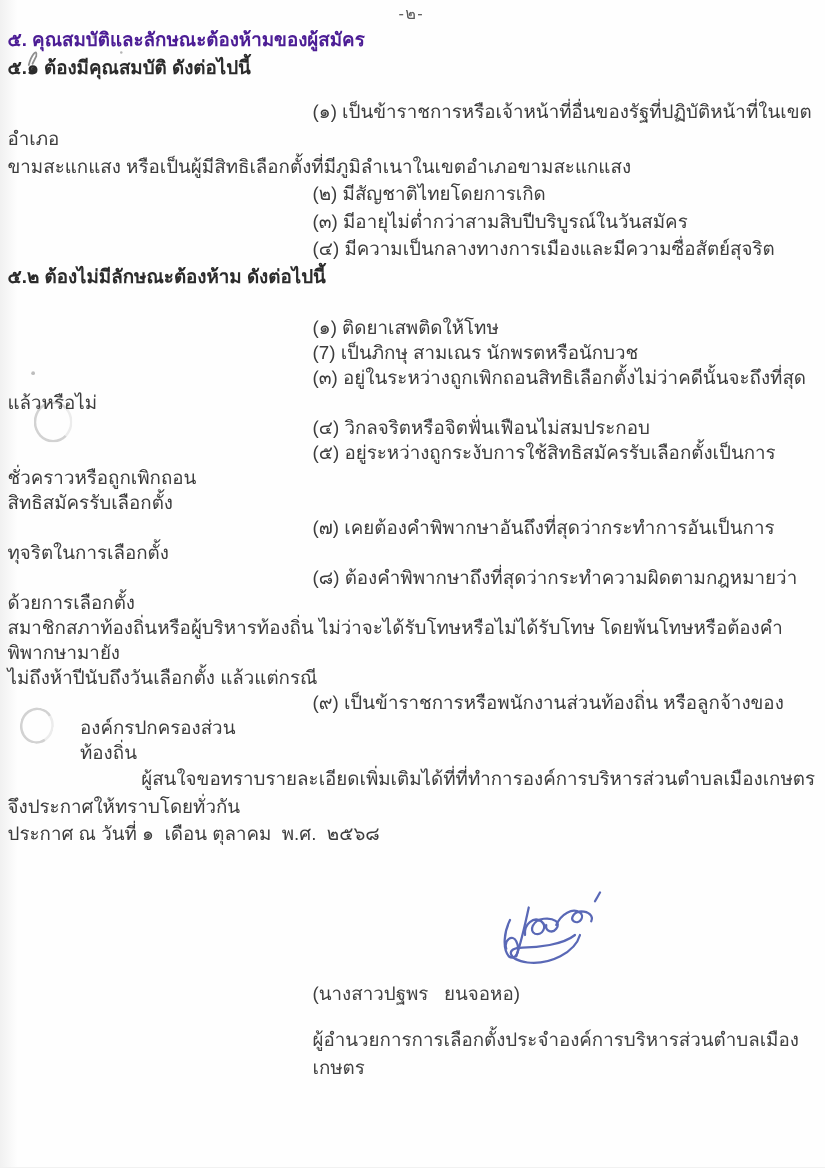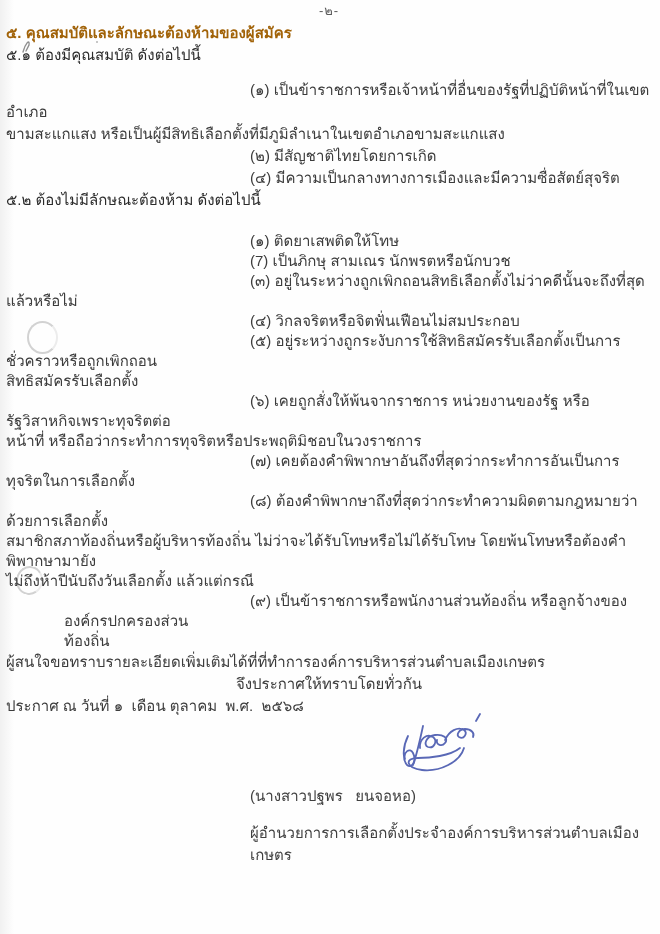--- a/index.html
+++ b/index.html
@@ -17,32 +17,32 @@
   .edge-shade {
     position:absolute; left:0; top:0; bottom:0; width:14px;
     background:linear-gradient(to right, rgba(180,180,180,0.18), rgba(255,255,255,0));
     pointer-events:none;
   }
   .content { position:relative; padding:0 8px 0 6px; }
   .content p { margin:0; }
 
   .page-number { margin-top:56px; text-align:center; font-size:13px; color:#5a5a5a; letter-spacing:1px; }
 
-  .h-main { margin-top:44px; margin-left:162px; font-weight:bold; color:#a16207; }
-  .h-sub  { margin-left:194px; font-weight:normal; color:#2b2b2b; }
+  .h-main { margin-top:44px; margin-left:162px; font-weight:bold; color:#4c1d95; }
+  .h-sub  { margin-left:194px; font-weight:bold; color:#2b2b2b; }
   .h-sub2 { margin-top:4px; }
 
   .item { text-indent:244px; white-space:pre-line; }
   .s51 .item-first { margin-top:13px; }
   .s52 { line-height:20px; }
   .s52 .item-first { margin-top:20px; }
   .item-hang { padding-left:58px; text-indent:186px; }
 
-  .closing-1 { margin-top:10px; margin-left:111px; }
-  .closing-2 { margin-top:10px; margin-left:108px;text-align:center; }
+  .closing-1 { margin-top:10px; margin-left:111px;text-align:right; }
+  .closing-2 { margin-top:10px; margin-left:108px; }
   .date-line { margin-top:4px; margin-left:233px; white-space:pre; }
 
   .sign-block { position:absolute; left:250px; top:770px; width:392px; line-height:22px; color:#404040; }
   .sign-name { white-space:pre; }
   .sig-svg { position:absolute; left:392px; top:708px; }
 
   .ring {
     position:absolute; border-radius:50%;
     border:2px solid #d2d2d2; border-right-color:#ececec;
     background:transparent;
@@ -76,34 +76,33 @@
   <div class="content">
     <p class="page-number">-๒-</p>
 
     <p class="h-main">๕. คุณสมบัติและลักษณะต้องห้ามของผู้สมัคร</p>
     <p class="h-sub">๕.๑ ต้องมีคุณสมบัติ ดังต่อไปนี้</p>
 
     <div class="s51">
       <p class="item item-first">(๑) เป็นข้าราชการหรือเจ้าหน้าที่อื่นของรัฐที่ปฏิบัติหน้าที่ในเขตอำเภอ
 ขามสะแกแสง หรือเป็นผู้มีสิทธิเลือกตั้งที่มีภูมิลำเนาในเขตอำเภอขามสะแกแสง</p>
       <p class="item">(๒) มีสัญชาติไทยโดยการเกิด</p>
+      <p class="item">(๓) มีอายุไม่ต่ำกว่าสามสิบปีบริบูรณ์ในวันสมัคร</p>
       <p class="item">(๔) มีความเป็นกลางทางการเมืองและมีความซื่อสัตย์สุจริต</p>
     </div>
 
     <p class="h-sub h-sub2">๕.๒ ต้องไม่มีลักษณะต้องห้าม ดังต่อไปนี้</p>
 
     <div class="s52">
       <p class="item item-first">(๑) ติดยาเสพติดให้โทษ</p>
       <p class="item">(7) เป็นภิกษุ สามเณร นักพรตหรือนักบวช</p>
       <p class="item">(๓) อยู่ในระหว่างถูกเพิกถอนสิทธิเลือกตั้งไม่ว่าคดีนั้นจะถึงที่สุดแล้วหรือไม่</p>
       <p class="item">(๔) วิกลจริตหรือจิตฟั่นเฟือนไม่สมประกอบ</p>
       <p class="item">(๕) อยู่ระหว่างถูกระงับการใช้สิทธิสมัครรับเลือกตั้งเป็นการชั่วคราวหรือถูกเพิกถอน
 สิทธิสมัครรับเลือกตั้ง</p>
-      <p class="item">(๖) เคยถูกสั่งให้พ้นจากราชการ หน่วยงานของรัฐ หรือรัฐวิสาหกิจเพราะทุจริตต่อ
-หน้าที่ หรือถือว่ากระทำการทุจริตหรือประพฤติมิชอบในวงราชการ</p>
       <p class="item">(๗) เคยต้องคำพิพากษาอันถึงที่สุดว่ากระทำการอันเป็นการทุจริตในการเลือกตั้ง</p>
       <p class="item">(๘) ต้องคำพิพากษาถึงที่สุดว่ากระทำความผิดตามกฎหมายว่าด้วยการเลือกตั้ง
 สมาชิกสภาท้องถิ่นหรือผู้บริหารท้องถิ่น ไม่ว่าจะได้รับโทษหรือไม่ได้รับโทษ โดยพ้นโทษหรือต้องคำพิพากษามายัง
 ไม่ถึงห้าปีนับถึงวันเลือกตั้ง แล้วแต่กรณี</p>
       <p class="item item-hang">(๙) เป็นข้าราชการหรือพนักงานส่วนท้องถิ่น หรือลูกจ้างขององค์กรปกครองส่วน
 ท้องถิ่น</p>
     </div>
 
     <p class="closing-1">ผู้สนใจขอทราบรายละเอียดเพิ่มเติมได้ที่ที่ทำการองค์การบริหารส่วนตำบลเมืองเกษตร</p>
     <p class="closing-2">จึงประกาศให้ทราบโดยทั่วกัน</p>

